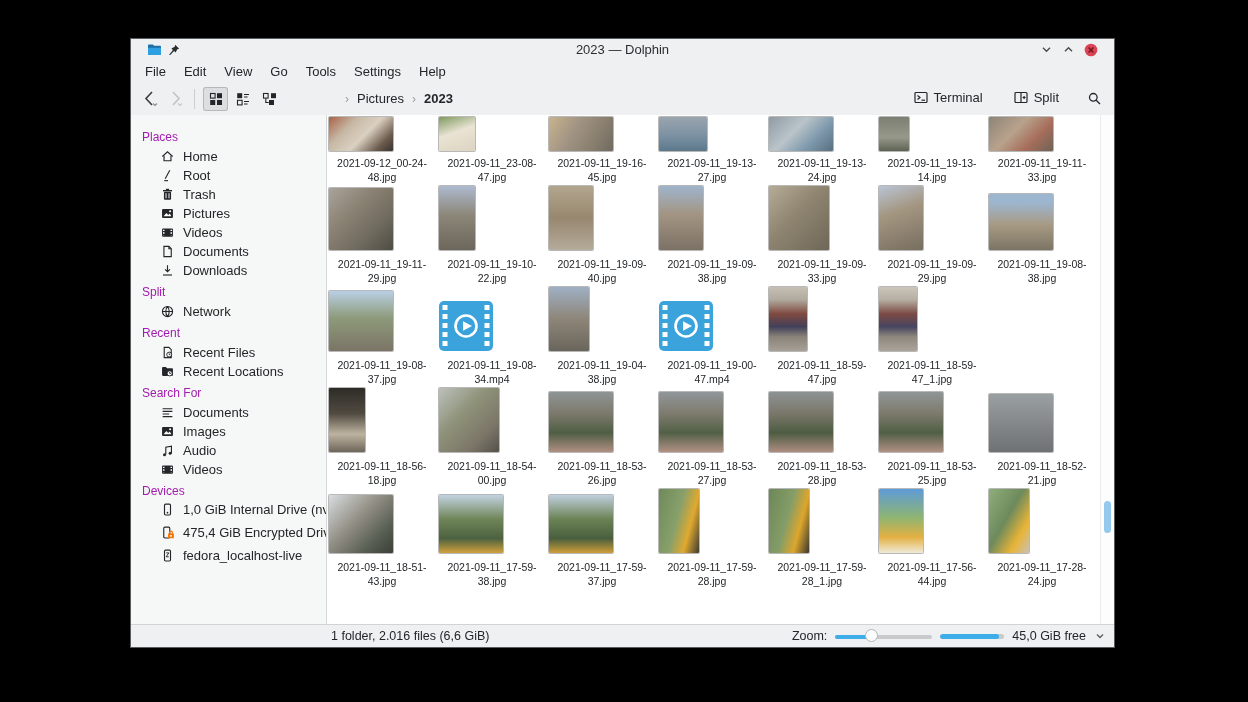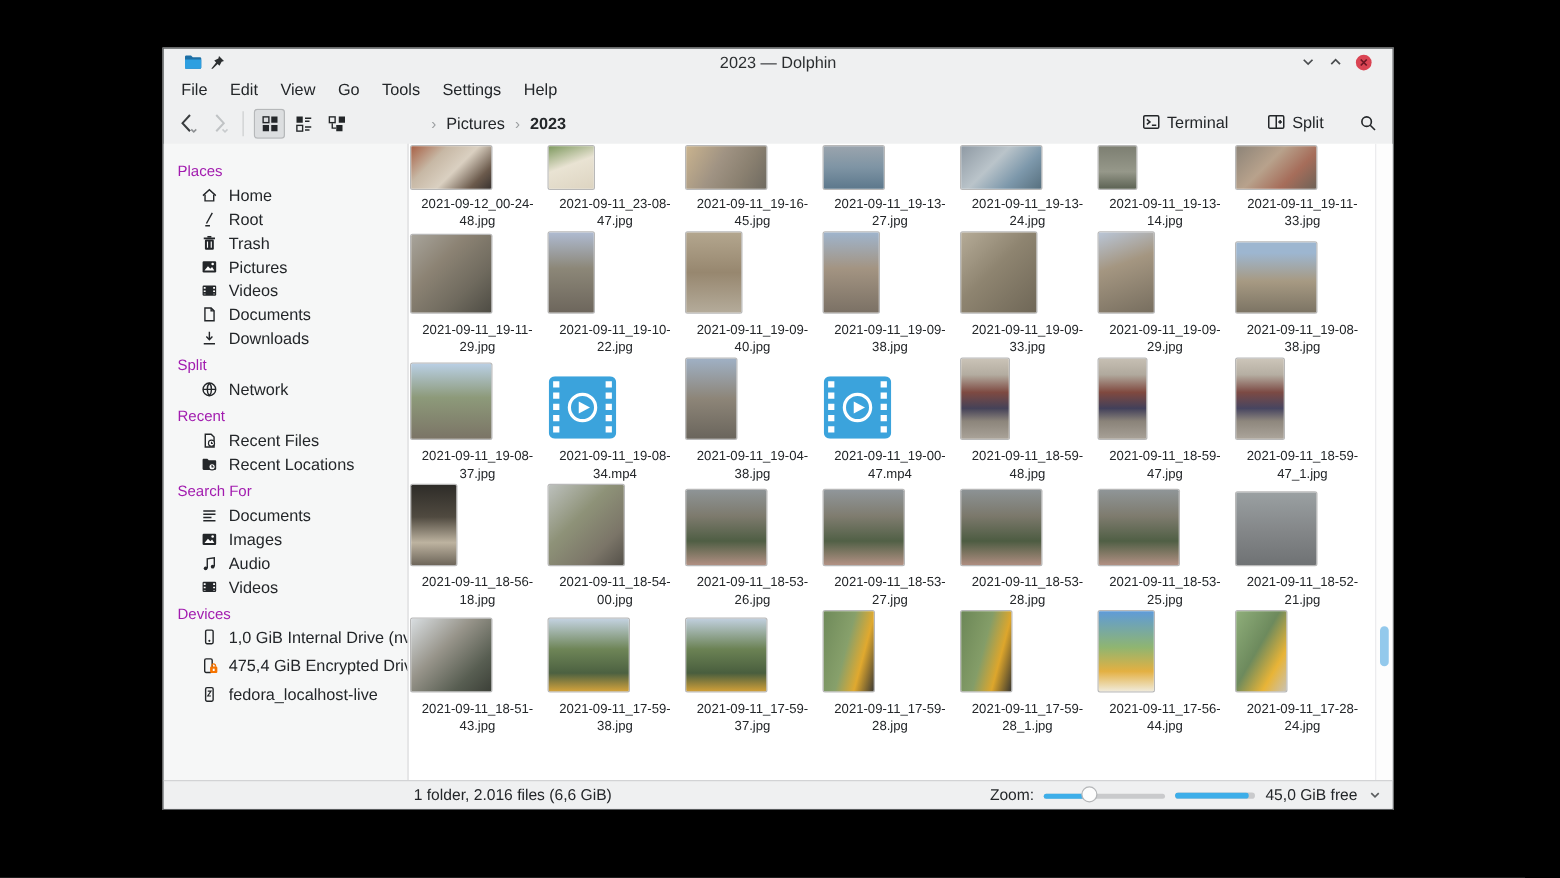--- a/index.html
+++ b/index.html
@@ -501,26 +501,20 @@
                       <rect x="45.5" y="40" width="5" height="5" fill="#fff"></rect>
                       <circle cx="27" cy="25" r="10.5" fill="none" stroke="#fff" stroke-width="2.6"></circle>
                       <path d="M24 20.2 33 25 24 29.8z" fill="#fff"></path>
                     </svg>
                   </span>
                 </div>
                 <div class="fname">2021-09-11_19-00-47.mp4</div>
               </div>
               <div class="cell">
                 <div class="thumb-box">
-                  <div class="thumb" style="width:38px;height:64px;background:linear-gradient(180deg,#cac3b7 0%,#b3aca0 20%,#7e4a42 42%,#454258 62%,#8c857b 78%,#a9a298 100%)"></div>
-                </div>
-                <div class="fname">2021-09-11_18-59-48.jpg</div>
-              </div>
-              <div class="cell">
-                <div class="thumb-box">
                   <div class="thumb" style="width:38px;height:64px;background:linear-gradient(180deg,#c6bfb3 0%,#b0a99d 20%,#80493f 42%,#42405a 62%,#8a8379 78%,#a7a096 100%)"></div>
                 </div>
                 <div class="fname">2021-09-11_18-59-47.jpg</div>
               </div>
               <div class="cell">
                 <div class="thumb-box">
                   <div class="thumb" style="width:38px;height:64px;background:linear-gradient(180deg,#ccc5b9 0%,#b5aea2 20%,#7c4a44 42%,#474560 62%,#8e877d 78%,#aba49a 100%)"></div>
                 </div>
                 <div class="fname">2021-09-11_18-59-47_1.jpg</div>
               </div>

